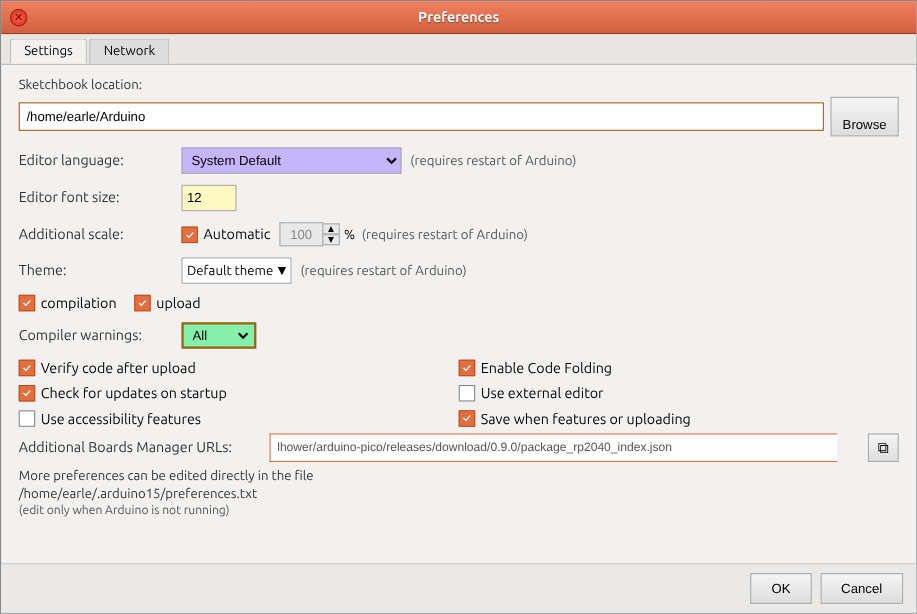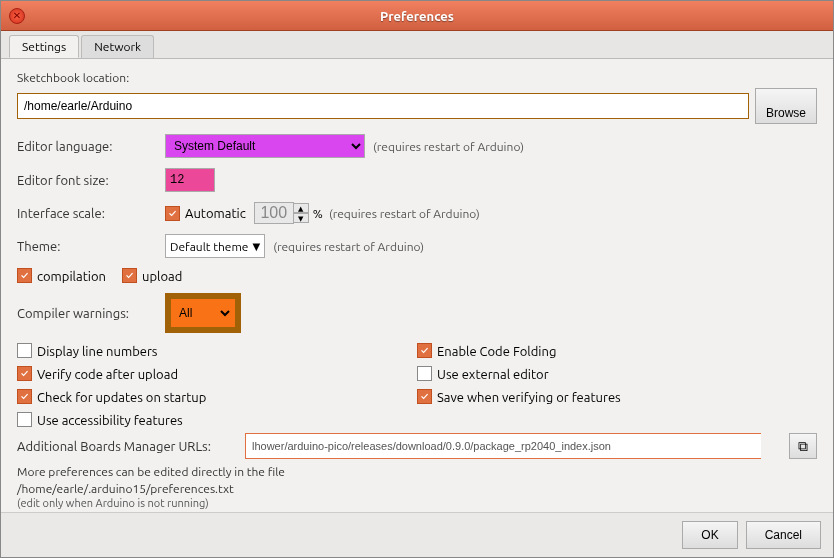--- a/index.html
+++ b/index.html
@@ -112,38 +112,37 @@
     .browse-btn {
       padding: 17px 10px;
       border: 1px solid #aaa;
       background: linear-gradient(to bottom, #f5f5f5, #ddd);
       cursor: pointer;
       font-size: 12px;
       height: 28px;
     }
     .select-box {
       border: 1px solid #aaa;
-      background: #d946ef;
+      background: #c4b5fd;
       padding: 2px 4px;
       font-size: 12px;
       height: 24px;
     }
     .note-text {
       color: #555;
       font-size: 12px;
       margin-left: 8px;
     }
     .font-size-input {
       width: 50px;
       height: 24px;
       border: 1px solid #aaa;
       padding: 0 4px;
       font-size: 12px;
-      background: #ec4899;
-      font-family: Liberation Mono, monospace;
+      background: #fef9c3;
     }
     .checkbox-wrap {
       display: flex;
       align-items: center;
       gap: 5px;
     }
     .cb {
       width: 15px;
       height: 15px;
       border: 1px solid #888;
@@ -163,21 +162,21 @@
       color: white;
       font-size: 10px;
       font-weight: bold;
     }
     .scale-input {
       width: 40px;
       height: 22px;
       border: 1px solid #aaa;
       background: #e8e8e8;
       padding: 2px 4px;
-      font-size: 16px;
+      font-size: 12px;
       color: #888;
       text-align: center;
     }
     .scale-spinner {
       display: inline-flex;
       flex-direction: column;
       margin-left: -1px;
     }
     .spinner-arrow {
       width: 16px;
@@ -307,21 +306,21 @@
       </select>
       <span class="note-text">(requires restart of Arduino)</span>
     </div>
 
     <div class="row">
       <span class="label" style="min-width:140px;">Editor font size:</span>
       <input class="font-size-input" type="text" value="12" style="">
     </div>
 
     <div class="row">
-      <span class="label" style="min-width:140px;">Interface scale:</span>
+      <span class="label" style="min-width:140px;">Additional scale:</span>
       <div class="checkbox-wrap">
         <div class="cb checked"></div>
         <span>Automatic</span>
       </div>
       <div style="display:inline-flex;align-items:center;margin-left:8px;">
         <input class="scale-input" type="text" value="100" style="">
         <div class="scale-spinner">
           <div class="spinner-arrow">▲</div>
           <div class="spinner-arrow">▼</div>
         </div>
@@ -345,34 +344,30 @@
         <span>compilation</span>
       </div>
       <div class="checkbox-wrap">
         <div class="cb checked"></div>
         <span>upload</span>
       </div>
     </div>
 
     <div class="row">
       <span class="label" style="min-width:140px;">Compiler warnings:</span>
-      <div style="display:inline-flex;align-items:center;border:6px solid #a16207;background:#f97316;height:40px;padding:0 2px;">
+      <div style="display:inline-flex;align-items:center;border:2px solid #a16207;background:#86efac;height:24px;padding:0 2px;">
         <select style="border:none;background:transparent;font-size:12px;padding:0 2px;width:60px;">
           <option>All</option>
         </select>
       </div>
     </div>
 
     <div class="two-col">
       <div class="col-left">
         <div class="checkbox-wrap">
-          <div class="cb"></div>
-          <span>Display line numbers</span>
-        </div>
-        <div class="checkbox-wrap">
           <div class="cb checked"></div>
           <span>Verify code after upload</span>
         </div>
         <div class="checkbox-wrap">
           <div class="cb checked"></div>
           <span>Check for updates on startup</span>
         </div>
         <div class="checkbox-wrap">
           <div class="cb"></div>
           <span>Use accessibility features</span>
@@ -382,21 +377,21 @@
         <div class="checkbox-wrap">
           <div class="cb checked"></div>
           <span>Enable Code Folding</span>
         </div>
         <div class="checkbox-wrap">
           <div class="cb"></div>
           <span>Use external editor</span>
         </div>
         <div class="checkbox-wrap">
           <div class="cb checked"></div>
-          <span>Save when verifying or features</span>
+          <span>Save when features or uploading</span>
         </div>
       </div>
     </div>
 
     <div class="row" style="margin-top:6px;margin-bottom:6px;">
       <span class="label" style="min-width:220px;">Additional Boards Manager URLs:</span>
       <div class="url-row" style="flex:1;margin-bottom:0;">
         <input class="url-input" type="text" value="lhower/arduino-pico/releases/download/0.9.0/package_rp2040_index.json" style="">
         <div class="url-btn">⧉</div>
       </div>

